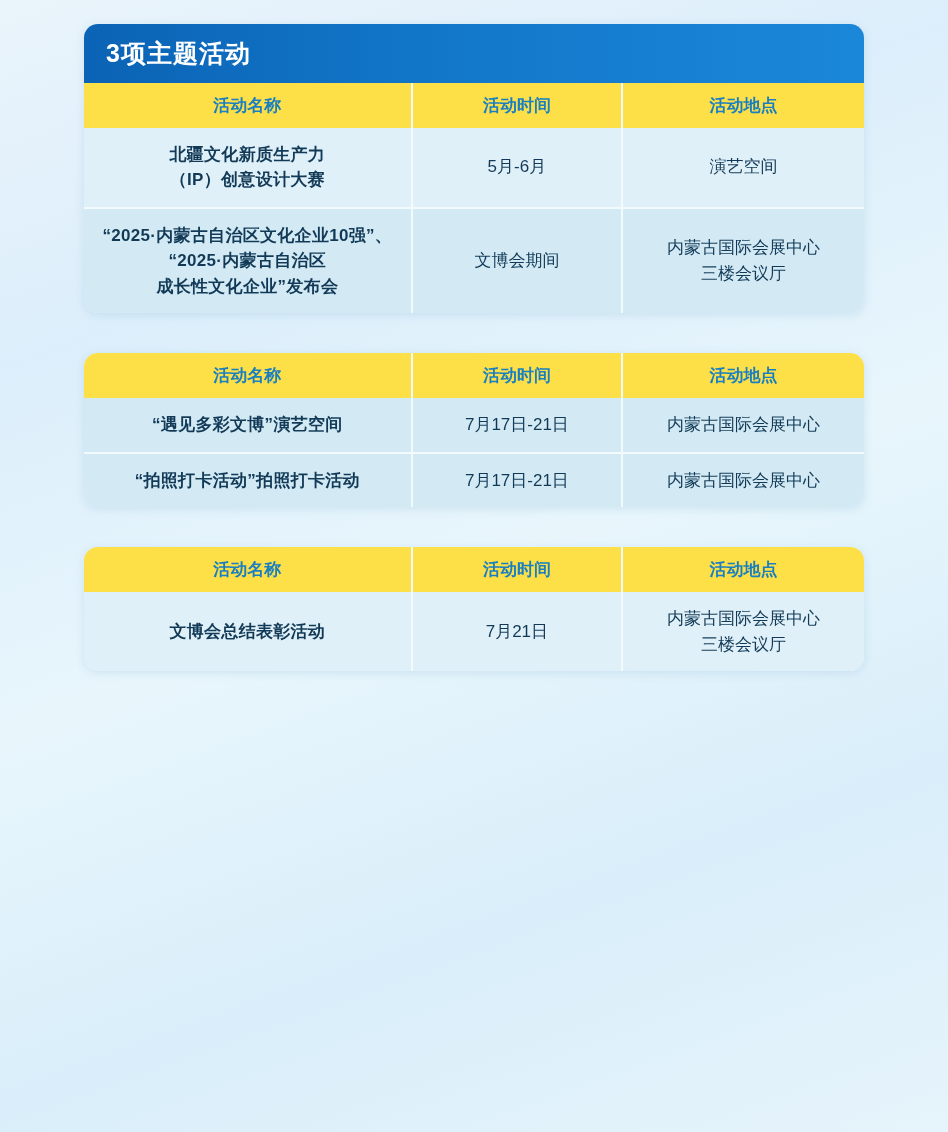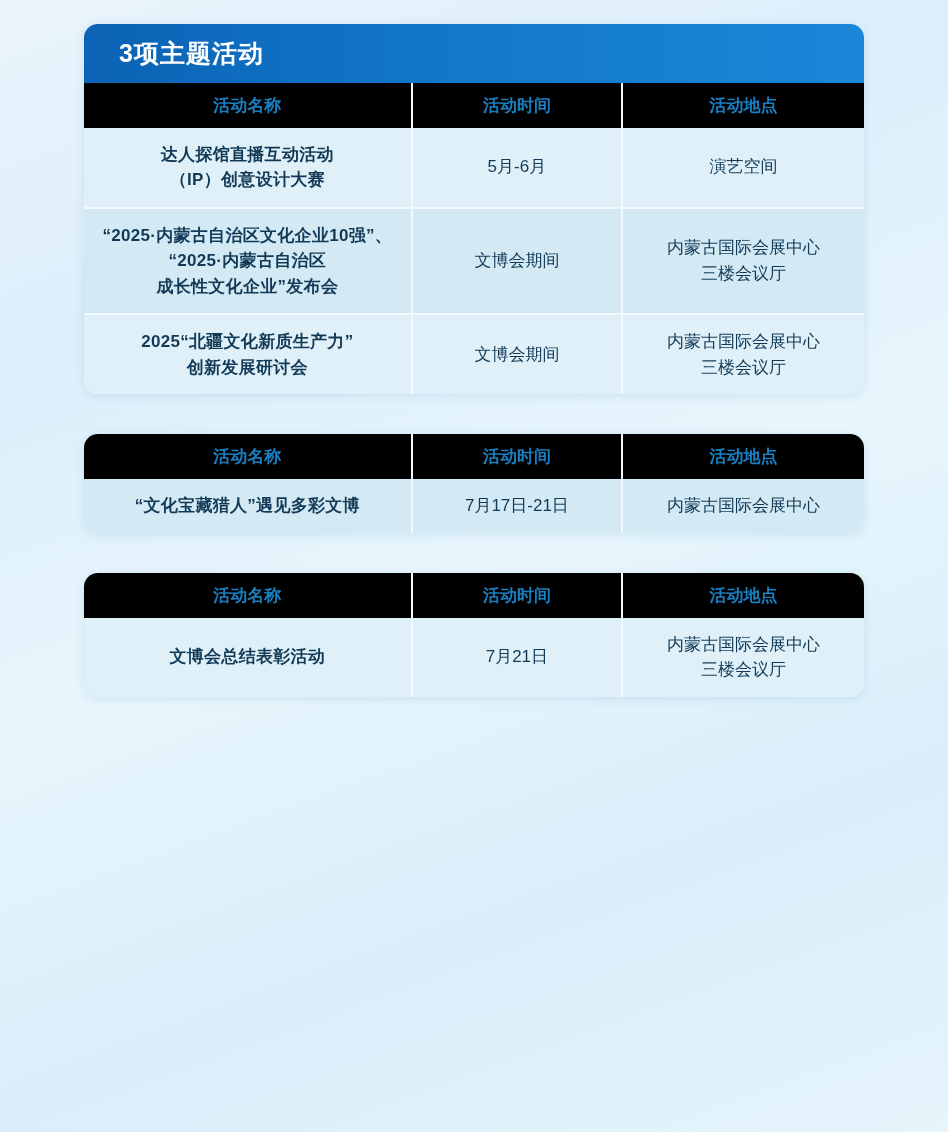--- a/index.html
+++ b/index.html
@@ -27,33 +27,33 @@
   }
   .section:last-child {
     margin-bottom: 0;
   }
   .section-header {
     background: linear-gradient(90deg, #0b63b5 0%, #1277c9 45%, #1b87d8 100%);
     color: #ffffff;
     font-size: 25px;
     font-weight: bold;
     letter-spacing: 1px;
-    padding: 13px 0 13px 35px;
+    padding: 13px 0 13px 22px;
     line-height: 1.3;
   }
   table.act-table {
     width: 100%;
     border-collapse: collapse;
     table-layout: fixed;
   }
   table.act-table col.c1 { width: 42%; }
   table.act-table col.c2 { width: 27%; }
   table.act-table col.c3 { width: 31%; }
   table.act-table th {
-    background: #000000;
+    background: #fde047;
     color: #1a7fc1;
     font-size: 17px;
     font-weight: bold;
     padding: 11px 4px;
     text-align: center;
     border-right: 2px solid #f2fafd;
   }
   table.act-table th:last-child {
     border-right: none;
   }
@@ -99,48 +99,35 @@
           <thead>
             <tr>
               <th>活动名称</th>
               <th>活动时间</th>
               <th>活动地点</th>
             </tr>
           </thead>
           <tbody>
             <tr class="row-a">
               <td class="name-cell">
-                <span class="line">达人探馆直播互动活动</span>
+                <span class="line">北疆文化新质生产力</span>
                 <span class="line">（IP）创意设计大赛</span>
               </td>
               <td>
                 <span class="line">5月-6月</span>
               </td>
               <td>
                 <span class="line">演艺空间</span>
               </td>
             </tr>
             <tr class="row-b">
               <td class="name-cell">
                 <span class="line">“2025·内蒙古自治区文化企业10强”、</span>
                 <span class="line">“2025·内蒙古自治区</span>
                 <span class="line">成长性文化企业”发布会</span>
-              </td>
-              <td>
-                <span class="line">文博会期间</span>
-              </td>
-              <td>
-                <span class="line">内蒙古国际会展中心</span>
-                <span class="line">三楼会议厅</span>
-              </td>
-            </tr>
-            <tr class="row-a">
-              <td class="name-cell">
-                <span class="line">2025“北疆文化新质生产力”</span>
-                <span class="line">创新发展研讨会</span>
               </td>
               <td>
                 <span class="line">文博会期间</span>
               </td>
               <td>
                 <span class="line">内蒙古国际会展中心</span>
                 <span class="line">三楼会议厅</span>
               </td>
             </tr>
           </tbody>
@@ -156,21 +143,32 @@
           <thead>
             <tr>
               <th>活动名称</th>
               <th>活动时间</th>
               <th>活动地点</th>
             </tr>
           </thead>
           <tbody>
             <tr class="row-b big-rows">
               <td class="name-cell">
-                <span class="line">“文化宝藏猎人”遇见多彩文博</span>
+                <span class="line">“遇见多彩文博”演艺空间</span>
+              </td>
+              <td>
+                <span class="line">7月17日-21日</span>
+              </td>
+              <td>
+                <span class="line">内蒙古国际会展中心</span>
+              </td>
+            </tr>
+            <tr class="row-b big-rows">
+              <td class="name-cell">
+                <span class="line">“拍照打卡活动”拍照打卡活动</span>
               </td>
               <td>
                 <span class="line">7月17日-21日</span>
               </td>
               <td>
                 <span class="line">内蒙古国际会展中心</span>
               </td>
             </tr>
           </tbody>
         </table>

